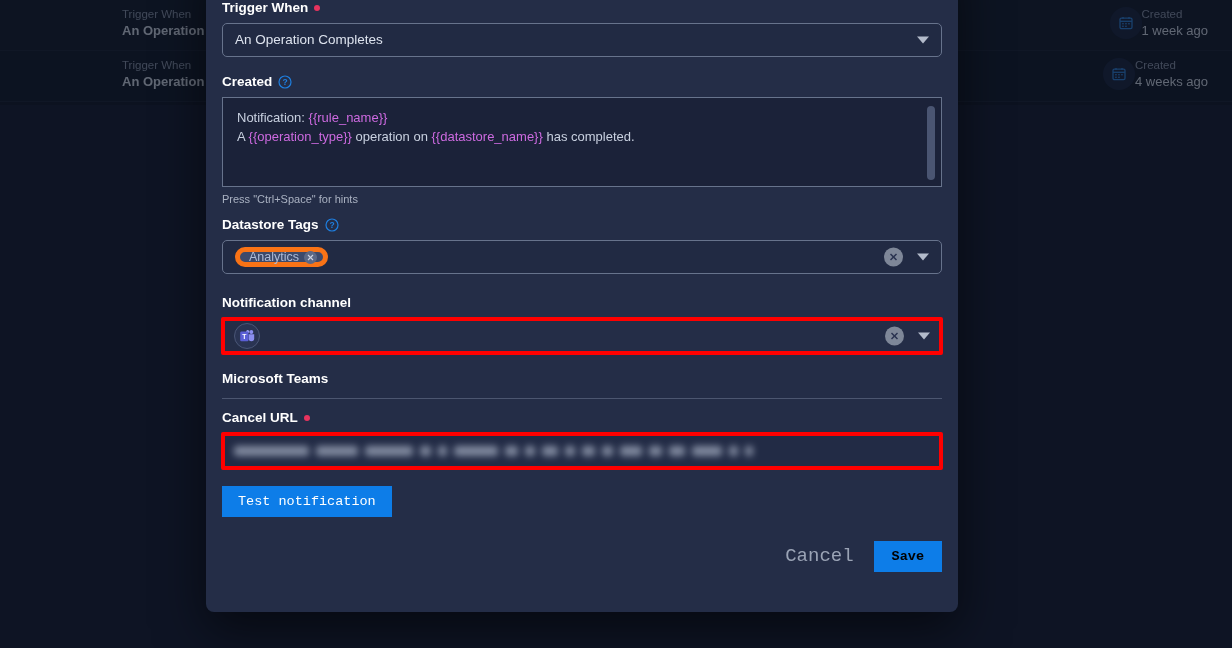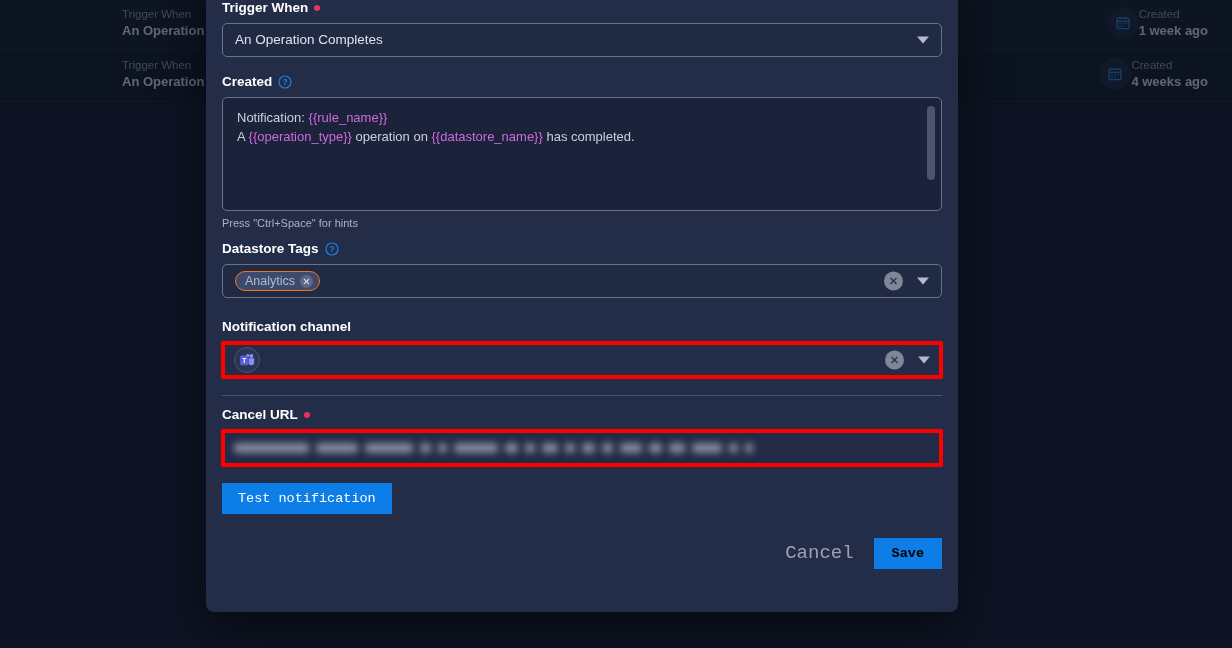--- a/index.html
+++ b/index.html
@@ -75,21 +75,21 @@
     flex: none;
   }
   .bg-row-created .txt .lbl {
     font-size: 11.5px;
     color: #8792a8;
     line-height: 15px;
     white-space: nowrap;
   }
   .bg-row-created .txt .val {
     font-size: 13px;
-    font-weight: bold;
+    font-weight: normal;
     color: #ccd4e2;
     line-height: 18px;
     white-space: nowrap;
   }
 
   
   #scrim {
     position: absolute;
     inset: 0;
     background: rgba(8, 12, 24, 0.55);
@@ -179,24 +179,24 @@
     border-radius: 50%;
     background: #7e8798;
     display: flex;
     align-items: center;
     justify-content: center;
   }
 
   
   .editor {
     width: 720px;
-    height: 114px;
+    height: 90px;
     background: #1b2239;
     border: 1px solid #67738c;
-    border-radius: 5px;
+    border-radius: 0;
     padding: 10px 14px;
     position: relative;
     overflow: hidden;
   }
   .editor p {
     font-size: 13px;
     color: #c9d1e0;
     line-height: 19px;
     white-space: nowrap;
   }
@@ -217,21 +217,21 @@
     margin-top: 5px;
     line-height: 14px;
   }
 
   
   .chip {
     display: inline-flex;
     align-items: center;
     gap: 5px;
     background: #3d4a6b;
-    border: 1px solid #f97316;
+    border: 5px solid #f97316;
     border-radius: 11px;
     height: 20px;
     padding: 0 6px 0 9px;
   }
   .chip .chip-label {
     font-size: 12.5px;
     color: #aebbd6;
     line-height: 14px;
   }
   .chip .chip-x {
@@ -509,20 +509,21 @@
                 <line x1="7.5" y1="1.5" x2="1.5" y2="7.5"></line>
             </svg>
           </span>
           <span class="caret"></span>
         </div>
         <div class="hl-box channel"></div>
       </div>
     </div>
 
     <div class="mt-lg">
+      <div class="provider-name">Microsoft Teams</div>
       <div class="divider"></div>
     </div>
 
     <div class="mt-sm">
       <div class="field-label">
         <span>Cancel URL</span>
         <span class="req-dot"></span>
       </div>
       <div class="hl-wrap">
         <div class="webhook-control">

